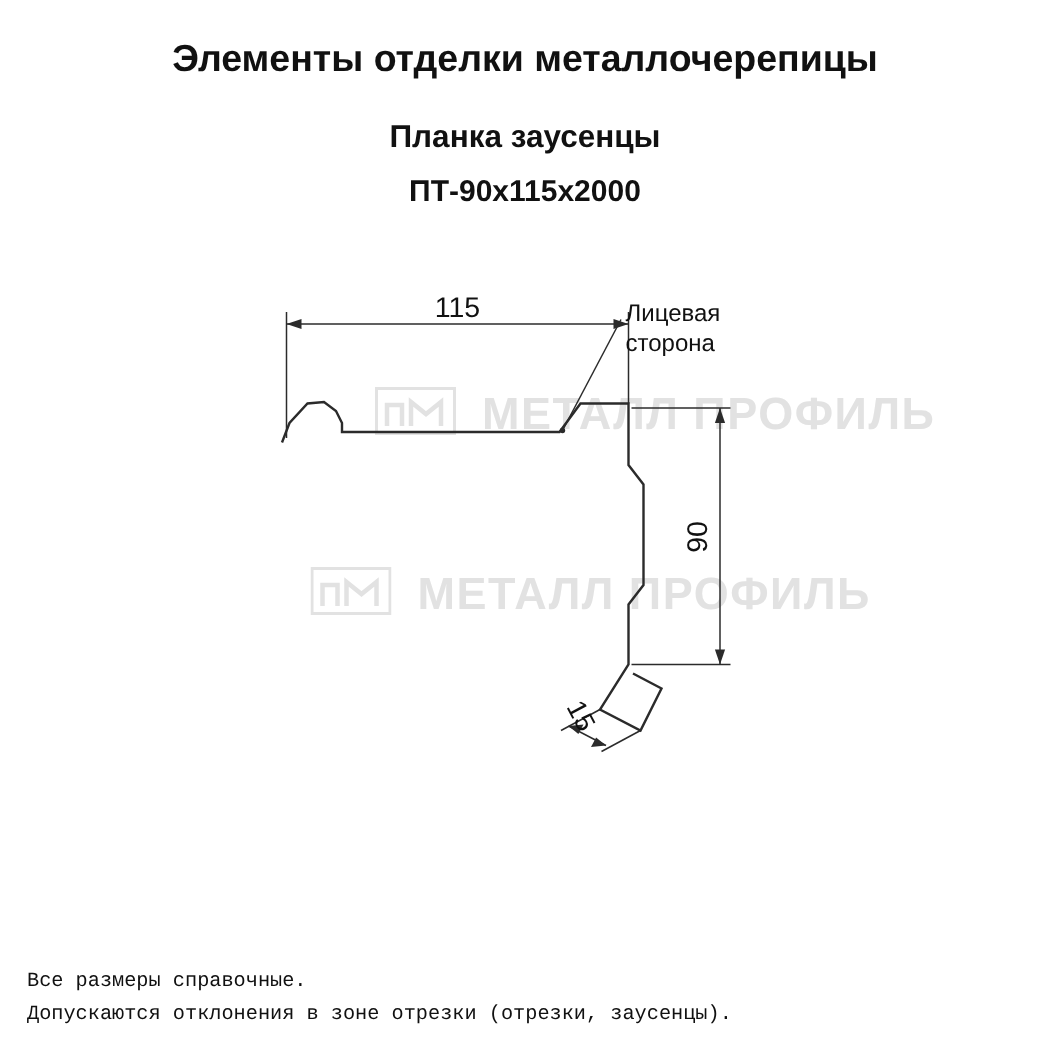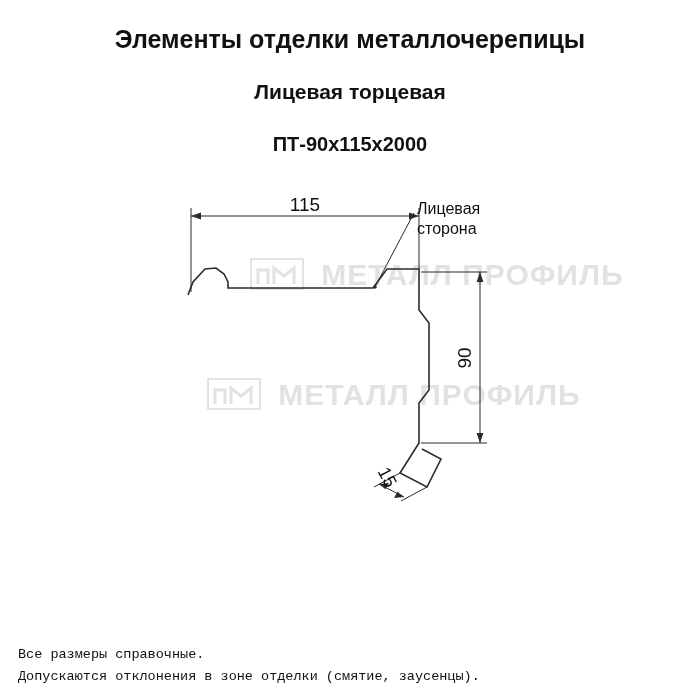--- a/index.html
+++ b/index.html
@@ -41,21 +41,21 @@
     text-align: center;
   }
   .sub-title {
     margin: 0;
     padding-top: 26px;
     font-size: 21px;
     font-weight: bold;
     color: #111111;
   }
   .code-title {
-    margin: 16px;
+    margin: 0;
     padding-top: 13px;
     font-size: 20px;
     font-weight: bold;
     color: #111111;
     text-align: center;
   }
 
   
   .drawing {
     position: absolute;
@@ -111,21 +111,21 @@
     font-family: Liberation Mono, monospace;
   }
 </style>
 </head>
 <body>
 
 <div class="page">
 
   <div class="title-block">
     <h1 class="main-title">Элементы отделки металлочерепицы</h1>
-    <h2 class="sub-title">Лицевая торцевая</h2>
+    <h2 class="sub-title">Планка заусенцы</h2>
     <h3 class="code-title">ПТ-90х115х2000</h3>
   </div>
 
   <div class="watermark wm-1">
     <span class="wm-logo">
       <svg width="54" height="32" viewBox="0 0 54 32" aria-hidden="true">
         <rect x="1" y="1" width="52" height="30" fill="none" stroke="#e2e2e2" stroke-width="2"></rect>
         <path d="M8 26 L8 12 L18 12 L18 26" fill="none" stroke="#e2e2e2" stroke-width="3"></path>
         <path d="M24 26 L24 10 L34 18 L44 10 L44 26" fill="none" stroke="#e2e2e2" stroke-width="3"></path>
       </svg>
@@ -203,16 +203,16 @@
         <line x1="375" y1="127" x2="414" y2="53"></line>
         <circle cx="375" cy="127" r="1.8" fill="#2b2b2b" stroke="none"></circle>
       </g>
       <text x="417" y="54" font-size="16" font-family="Liberation Sans, sans-serif" fill="#111111">Лицевая</text>
       <text x="417" y="74" font-size="16" font-family="Liberation Sans, sans-serif" fill="#111111">сторона</text>
     </svg>
   </div>
 
   <div class="notes">
     <div class="note-line">Все размеры справочные.</div>
-    <div class="note-line">Допускаются отклонения в зоне отделки (смятие, заусенцы).</div>
+    <div class="note-line">Допускаются отклонения в зоне отрезки (отрезки, заусенцы).</div>
   </div>
 
 </div>
 
 </body></html>

